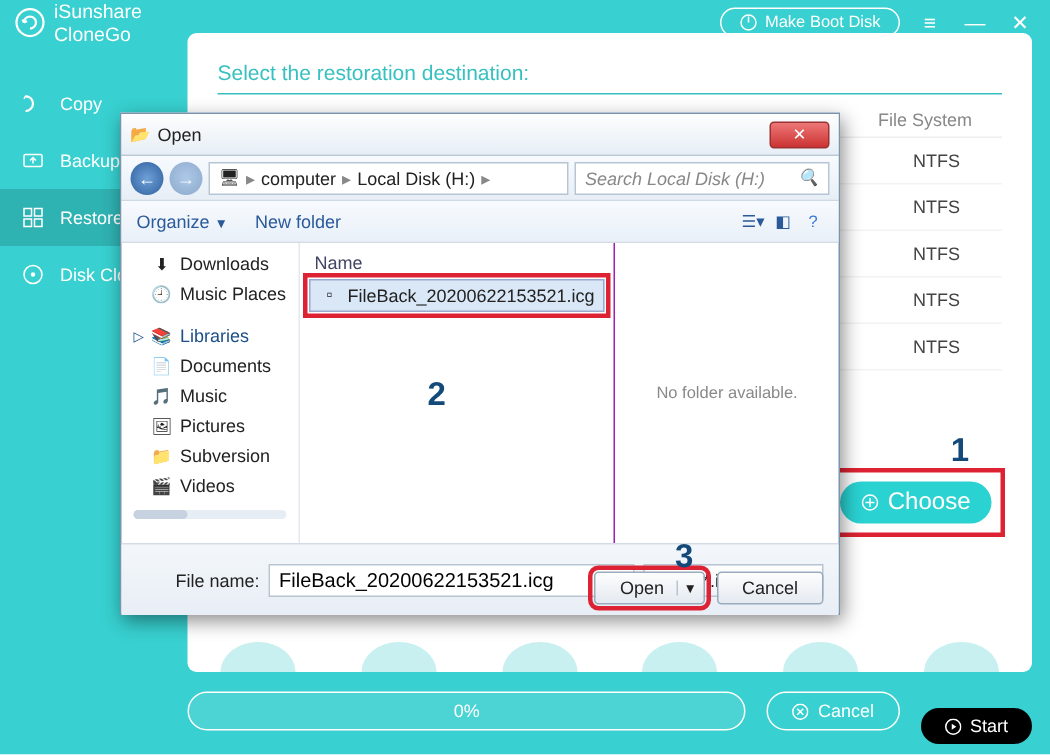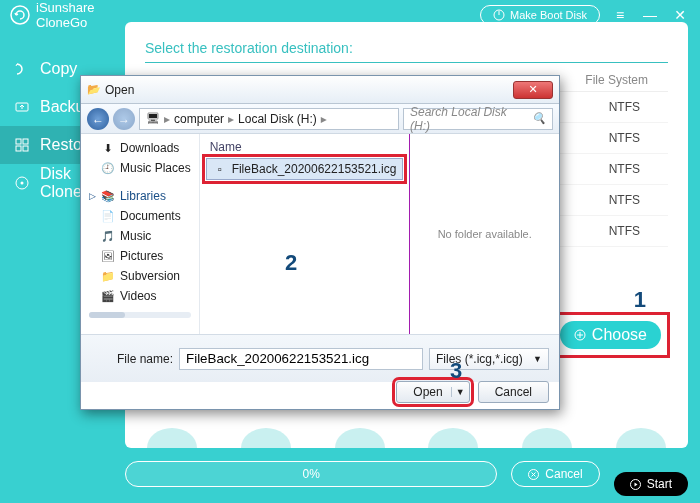--- a/index.html
+++ b/index.html
@@ -9,21 +9,21 @@
   
   .titlebar { height: 30px; display: flex; align-items: center; padding: 13px 10px; color: #fff; }
   .titlebar .logo { display: flex; align-items: center; font-size: 13px; font-weight: 500; }
   .titlebar .logo svg { margin-right: 6px; }
   .titlebar .spacer { flex: 1; }
   .titlebar .mbd { border: 1px solid #fff; border-radius: 12px; padding: 3px 12px; font-size: 11px; display: flex; align-items: center; gap: 5px; }
   .titlebar .winbtn { width: 20px; text-align: center; font-size: 14px; margin-left: 10px; }
 
   
   .sidebar { position: absolute; left: 0; top: 50px; width: 115px; }
-  .sidebar .item { height: 38px; display: flex; align-items: center; padding-left: 14px; gap: 10px; color: #fff; font-size: 16px; }
+  .sidebar .item { height: 38px; display: flex; align-items: center; padding-left: 14px; gap: 10px; color: #fff; font-size: 12px; }
   .sidebar .item.active { background: #2fb2b2; }
   .sidebar .item svg { flex-shrink: 0; }
 
   
   .main { position: absolute; left: 125px; top: 22px; right: 12px; bottom: 55px; background: #fff; border-radius: 6px; padding: 18px 20px; }
   .main .heading { color: #38c0c0; font-size: 14px; border-bottom: 1px solid #38c0c0; padding-bottom: 6px; margin-bottom: 10px; }
   .table-head { display: flex; font-size: 12px; color: #888; border-bottom: 1px solid #eee; padding-bottom: 4px; }
   .table-head .col-fs { margin-left: auto; padding-right: 20px; }
   .rows .row { display: flex; font-size: 12px; color: #444; padding: 8px 0; border-bottom: 1px solid #f3f3f3; }
   .rows .row .fs { margin-left: auto; padding-right: 28px; }
@@ -46,21 +46,21 @@
   .dialog { position: absolute; left: 80px; top: 75px; width: 480px; height: 335px; background: #fff; border: 1px solid #7a94ad; box-shadow: 2px 4px 12px rgba(0,0,0,0.45); font-size: 12px; color: #222; }
   .dlg-title { height: 28px; background: linear-gradient(#fefefe, #e6eef6); border-bottom: 1px solid #b9c6d3; display: flex; align-items: center; padding: 0 6px; }
   .dlg-title .icon { margin-right: 4px; }
   .dlg-title .ttl { font-size: 12px; }
   .dlg-title .close { margin-left: auto; width: 40px; height: 18px; background: linear-gradient(#e77, #c33); border: 1px solid #933; border-radius: 3px; color:#fff; display:flex; align-items:center; justify-content:center; font-size:11px;}
   .dlg-nav { height: 30px; background: linear-gradient(#f7fbff, #e7eef6); border-bottom: 1px solid #cfd9e3; display: flex; align-items: center; padding: 0 6px; gap: 4px; }
   .navback, .navfwd { width: 22px; height: 22px; border-radius: 50%; background: radial-gradient(#6fa0d8, #2d5f9d); color: #fff; display:flex;align-items:center;justify-content:center;font-size:12px;}
   .navfwd { opacity:.5; }
   .breadcrumb { flex: 1; height: 22px; background: #fff; border: 1px solid #b7c4d2; display: flex; align-items: center; padding: 0 6px; gap: 4px; }
   .breadcrumb .sep { color: #888; }
-  .navsearch { width: 150px; height: 22px; background: #fff; border: 1px solid #b7c4d2; display: flex; align-items: center; padding: 0 6px; color: #888; font-style: italic; gap:20px;}
+  .navsearch { width: 170px; height: 22px; background: #fff; border: 1px solid #b7c4d2; display: flex; align-items: center; padding: 0 6px; color: #888; font-style: italic; gap:20px;}
   .dlg-tool { height: 28px; background: linear-gradient(#f7fafe, #e9f0f8); border-bottom: 1px solid #d3dce6; display: flex; align-items: center; padding: 0 10px; gap: 18px; color: #2a5a9a; }
   .dlg-tool .view { margin-left:auto; display:flex; gap:6px; align-items:center;}
   .dlg-body { display: flex; height: 200px; }
   .navpane { width: 120px; border-right: 1px solid #e4e9ef; padding: 4px 0; overflow: hidden; }
   .navpane .np { padding: 3px 6px 3px 20px; display:flex; align-items:center; gap:5px; white-space:nowrap;}
   .navpane .lib { padding-left: 8px; color: #1a4f87; display:flex; align-items:center; gap:5px;}
   .navpane .scrolltrack { height:6px; background:#e7edf4; margin:6px 8px 0; border-radius:3px;}
   .navpane .scrolltrack .thumb{height:100%;width:35%;background:#c6d2e0;border-radius:3px;}
   .filecol { flex:1; padding: 4px 6px; border-right:1px solid #a21caf; }
   .filecol .colhead { color: #446; padding: 2px 4px 4px; }
@@ -222,20 +222,29 @@
         <span>computer</span>
         <span class="sep">▸</span>
         <span>Local Disk (H:)</span>
         <span class="sep">▸</span>
       </div>
       <div class="navsearch">
         <span>Search Local Disk (H:)</span>
         <span class="tiny-ico" style="margin-left:auto">🔍</span>
       </div>
     </div>
+    <div class="dlg-tool">
+      <span><span>Organize</span> <span style="font-size:9px">▼</span></span>
+      <span>New folder</span>
+      <div class="view">
+        <span class="tiny-ico">☰▾</span>
+        <span class="tiny-ico">◧</span>
+        <span class="tiny-ico" style="color:#3a7bd5">?</span>
+      </div>
+    </div>
     <div class="dlg-body">
       <div class="navpane">
         <div class="np">
             <span class="tiny-ico">⬇</span>
             <span>Downloads</span>
           </div>
         <div class="np">
             <span class="tiny-ico">🕘</span>
             <span>Music Places</span>
           </div>

